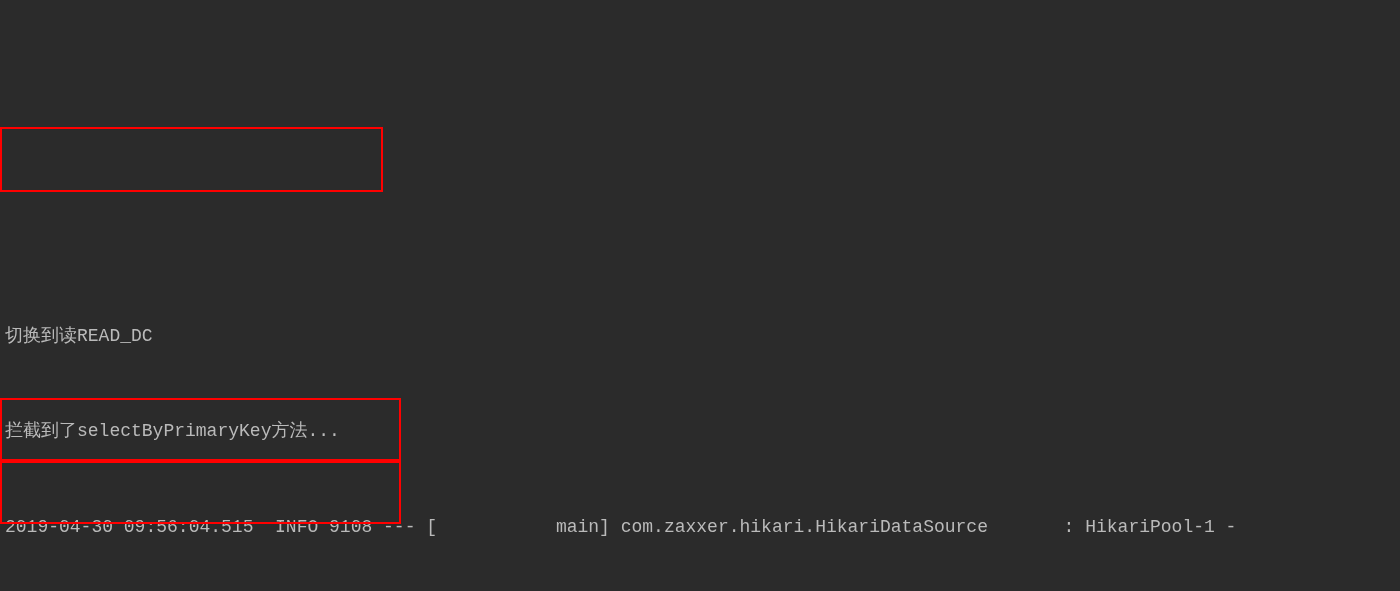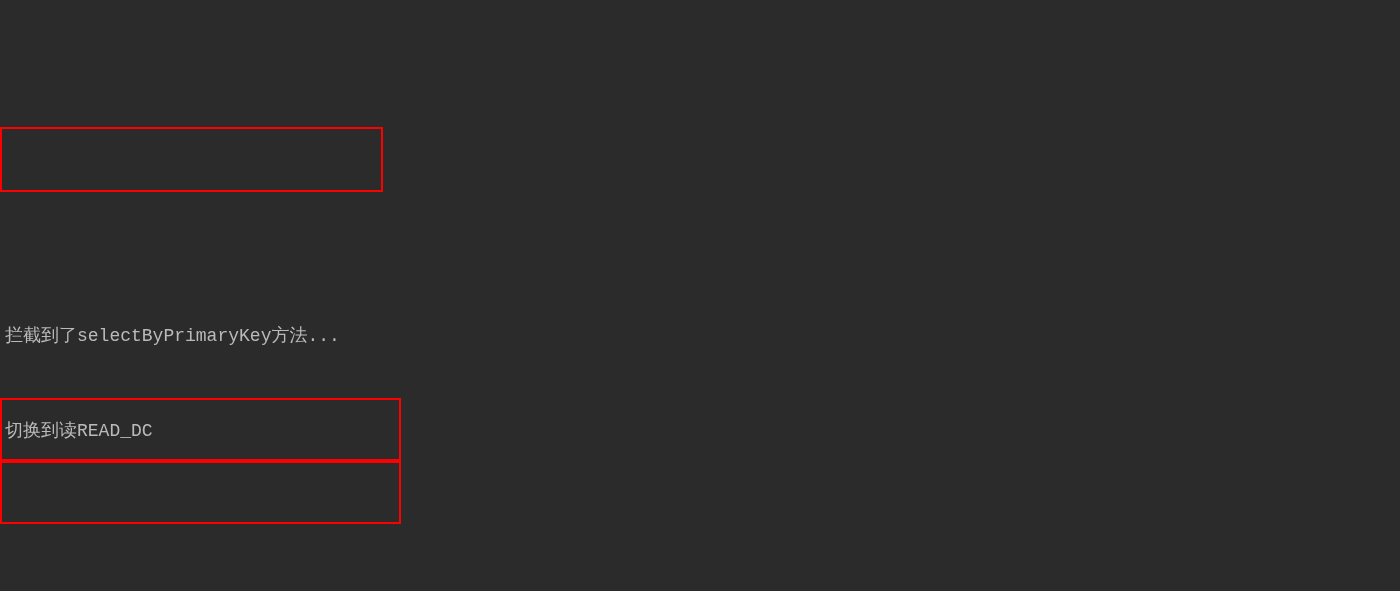--- a/index.html
+++ b/index.html
@@ -55,22 +55,23 @@
 </head>
 <body>
 
 
 
 <div class="console-container">
   <div class="highlight-box box-1"></div>
   <div class="highlight-box box-2"></div>
   <div class="highlight-box box-3"></div>
 
+  <div class="log-text"><span>切换到读READ_DC</span></div>
   <div class="log-text"><span>拦截到了selectByPrimaryKey方法...</span></div>
-  <div class="log-text"><span>切换到读READ_DC</span></div>
+  <div class="log-text"><span>2019-04-30 09:56:04.515  INFO 9108 --- [           main] com.zaxxer.hikari.HikariDataSource       : HikariPool-1 -</span></div>
   
   
   
   
   
   
   
   
   
   

